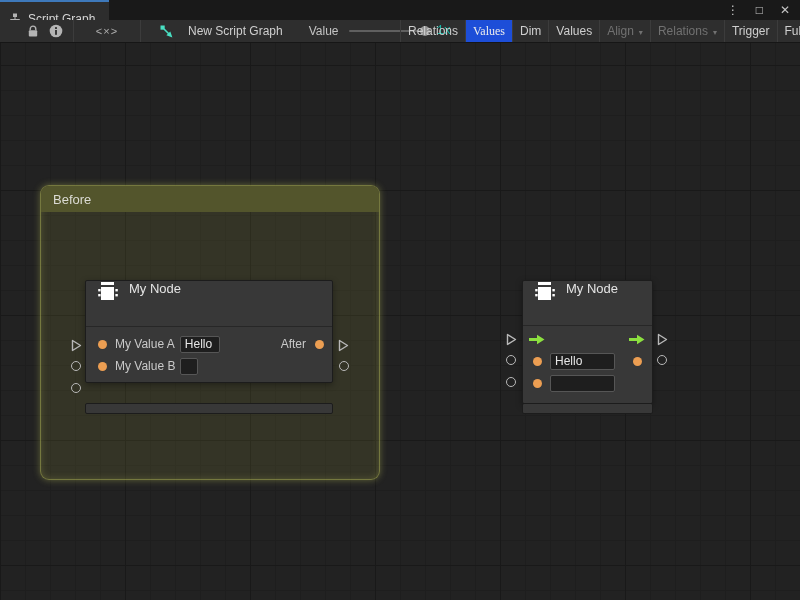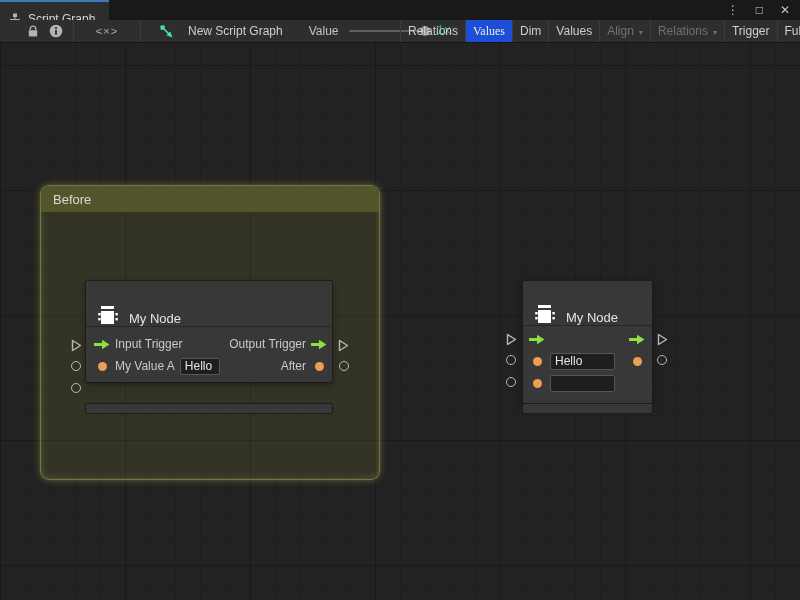--- a/index.html
+++ b/index.html
@@ -50,21 +50,21 @@
   
   .group { position:absolute; top:142px; width:340px; height:295px; border-radius:9px; }
   .group-header { height:26px; border-radius:8px 8px 0 0; display:flex; align-items:center; padding-left:12px; font-size:13px; color:#dbdbd4; }
   .group.before { left:40px;  background:rgba(150,152,62,0.16); border:1px solid rgba(172,176,84,0.55); box-shadow:0 0 7px rgba(178,182,88,0.45), inset 0 0 7px rgba(178,182,88,0.28); }
   .group.before .group-header { background:#53552c; }
   .group.after  { left:415px; background:rgba(152,82,166,0.15); border:1px solid rgba(168,98,178,0.55); box-shadow:0 0 7px rgba(172,102,182,0.45), inset 0 0 7px rgba(172,102,182,0.28); }
   .group.after .group-header { background:#593a60; }
 
   
   .node { position:absolute; top:237px; background:#383838; border:1px solid #1c1c1c; border-radius:2px; box-shadow:0 2px 6px rgba(0,0,0,0.35); }
-  .node-header { display:flex; align-items:flex-end; border-bottom:1px solid #272727; }
+  .node-header { display:flex; align-items:flex-start; border-bottom:1px solid #272727; }
   .node-title { font-size:13px; color:#e4e4e4; margin-left:9px; }
   .node-icon { margin-left:10px; display:flex; }
   .port-row { height:22px; display:flex; align-items:center; font-size:12px; color:#c9c9c9; }
   .picon { width:16px; display:flex; justify-content:center; align-items:center; flex:none; }
   .dot { width:9px; height:9px; border-radius:50%; background:#ec9e52; }
   .plabel { margin-left:5px; }
   .rlabel { margin-right:5px; margin-left:auto; }
   .vfield { background:#1e1e1e; border:1px solid #565656; border-radius:2px; height:17px; color:#e6e6e6; font-size:12px; padding:0 4px; font-family:"Liberation Sans",sans-serif; margin-left:5px; outline:none; }
   .node-footer { position:absolute; top:360px; height:11px; background:#383838; border:1px solid #1c1c1c; border-radius:2px; }
 
@@ -187,42 +187,35 @@
             <rect x="2.2" y="13" width="2.4" height="2.4" fill="#ffffff"></rect>
             <rect x="19.4" y="8" width="2.4" height="2.4" fill="#ffffff"></rect>
             <rect x="19.4" y="13" width="2.4" height="2.4" fill="#ffffff"></rect>
           </svg>
       </span>
       <span class="node-title">My Node</span>
     </div>
     <div class="node-body">
       <div class="port-row">
         <span class="picon">
-          <svg width="16" height="11" viewBox="0 0 16 11">
-              <path d="M0 3.9h8V0.8L15.5 5.5 8 10.2V7.1H0Z" fill="#8ce03f"></path>
-            </svg>
-        </span>
-        <span class="plabel">Input Trigger</span>
-        <span class="rlabel">Output Trigger</span>
-        <span class="picon">
-          <svg width="16" height="11" viewBox="0 0 16 11">
-              <path d="M0 3.9h8V0.8L15.5 5.5 8 10.2V7.1H0Z" fill="#8ce03f"></path>
-            </svg>
-        </span>
-      </div>
-      <div class="port-row">
-        <span class="picon">
             <span class="dot"></span>
           </span>
         <span class="plabel">My Value A</span>
         <input class="vfield" style="width: 40px;" value="Hello">
         <span class="rlabel">After</span>
         <span class="picon">
             <span class="dot"></span>
           </span>
+      </div>
+      <div class="port-row">
+        <span class="picon">
+            <span class="dot"></span>
+          </span>
+        <span class="plabel">My Value B</span>
+        <input class="vfield" style="width: 18px;" value="">
       </div>
     </div>
   </div>
   <div class="node-footer footer-before"></div>
 
   <div class="node after-node">
     <div class="node-header">
       <span class="node-icon">
         <svg width="24" height="21" viewBox="0 0 24 21">
             <rect x="5" y="1" width="13" height="3" fill="#ffffff"></rect>

